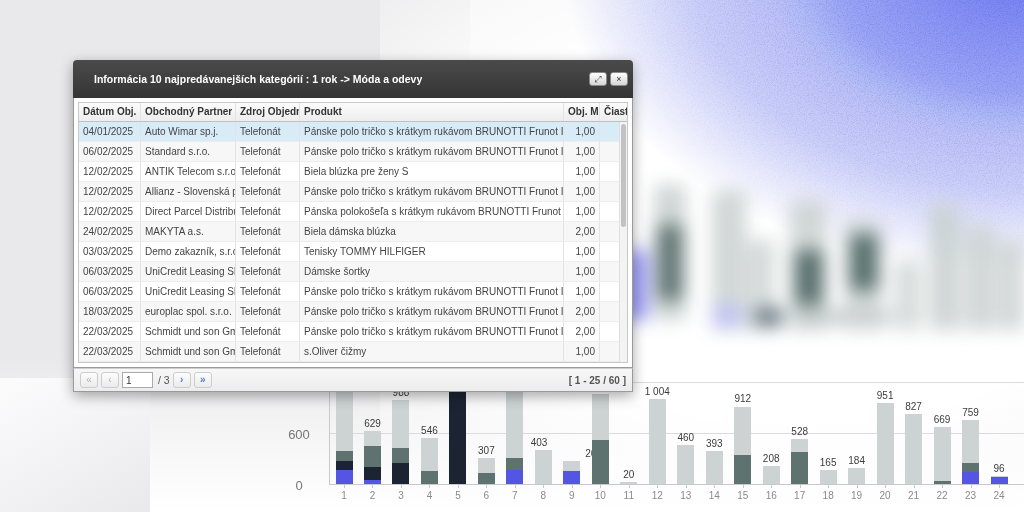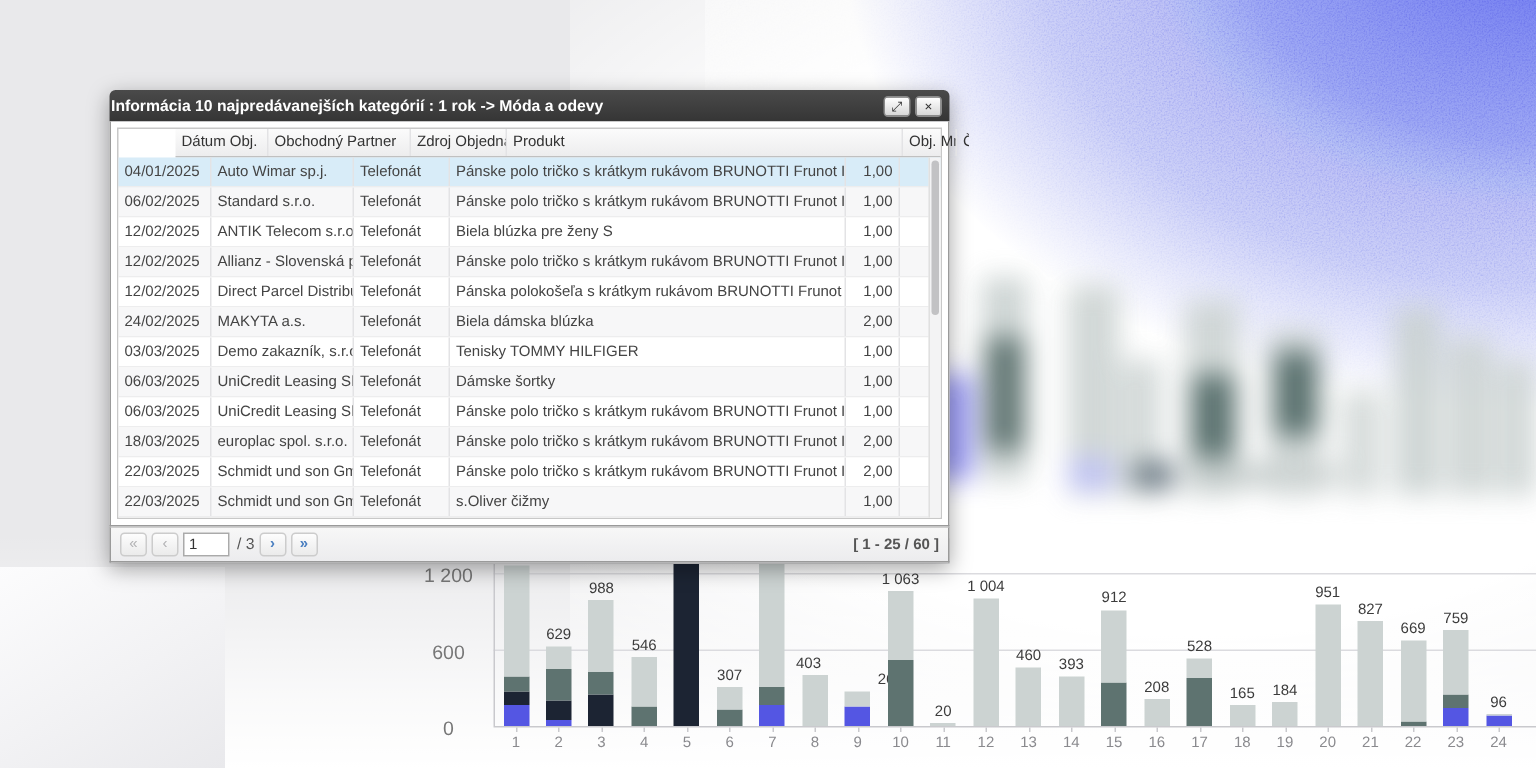--- a/index.html
+++ b/index.html
@@ -28,33 +28,33 @@
   .chart .axis-y{position:absolute;left:329px;top:0;width:1px;height:108px;background:#c9c9cd;}
   .chart .axis-x{position:absolute;left:329px;top:108px;width:695px;height:1px;background:#c9c9cd;}
   .chart .ylab{position:absolute;width:46px;text-align:center;font-size:13px;color:#777;}
   .chart .seg{position:absolute;width:17px;}
   .chart .vlab{position:absolute;width:60px;text-align:center;font-size:10px;color:#3c3c3c;}
   .chart .tick{position:absolute;width:1px;height:3px;top:109px;background:#c9c9cd;}
   .chart .xlab{position:absolute;width:30px;text-align:center;font-size:10px;color:#8a8a8e;top:114px;}
   
   .modal{position:absolute;left:73px;top:60px;width:560px;z-index:10;
     box-shadow:0 4px 14px rgba(0,0,0,.35);border-radius:4px 4px 0 0;}
-  .titlebar{height:21px;background:linear-gradient(#4a4a4a,#353535);border-radius:4px 4px 0 0;
-    display:flex;align-items:center;padding:0 5px 0 1px;}
+  .titlebar{height:38px;background:linear-gradient(#4a4a4a,#353535);border-radius:4px 4px 0 0;
+    display:flex;align-items:center;padding:0 5px 0 21px;}
   .titlebar .title{flex:1;color:#ffffff;font-size:10.5px;font-weight:bold;white-space:nowrap;overflow:hidden;}
   .winbtn{width:18px;height:14px;margin-left:3px;background:linear-gradient(#ffffff,#d6d6d6);
     border:1px solid #8a8a8a;border-radius:3px;font-size:9px;line-height:13px;text-align:center;
     color:#333;cursor:pointer;box-sizing:border-box;}
   .modal-body{background:#ffffff;border:1px solid #9a9a9a;border-top:none;padding:4px;position:relative;}
   .tbl{position:relative;border:1px solid #c8c8c8;font-size:10px;color:#444;}
   .trow{display:grid;grid-template-columns:62px 95px 64px 264px 36px 1fr;height:19px;line-height:19px;
     background:#ffffff;border-bottom:1px solid #ededee;}
   .trow:nth-child(odd){background:#f7f7f8;}
   .trow.head{height:18px;line-height:18px;background:linear-gradient(#fbfbfb,#ededee);
-    border-bottom:1px solid #c0c0c0;font-weight:normal;color:#333;margin-left:38px;}
+    border-bottom:1px solid #c0c0c0;font-weight:bold;color:#333;}
   .trow.sel{background:#d8ecf8;}
   .tcell{padding:0 4px;white-space:nowrap;overflow:hidden;border-right:1px solid #e3e3e5;}
   .tcell.num{text-align:right;}
   .tcell:last-child{border-right:none;}
   .tbl-scroll{position:absolute;top:19px;right:0;bottom:0;width:7px;background:#f3f3f4;border-left:1px solid #e0e0e0;}
   .tbl-thumb{position:absolute;top:2px;left:1px;width:5px;height:103px;background:#c2c2c4;border-radius:3px;}
   .pagination{height:22px;background:linear-gradient(#f7f7f7,#ececee);border:1px solid #9a9a9a;border-top:1px solid #cfcfcf;
     display:flex;align-items:center;padding:0 6px;gap:3px;font-size:10.5px;color:#555;}
   .pgbtn{width:18px;height:16px;border:1px solid #cccccc;border-radius:3px;background:linear-gradient(#fdfdfd,#ebebeb);
     text-align:center;line-height:14px;font-size:10px;color:#b3b3b5;box-sizing:border-box;cursor:pointer;}

